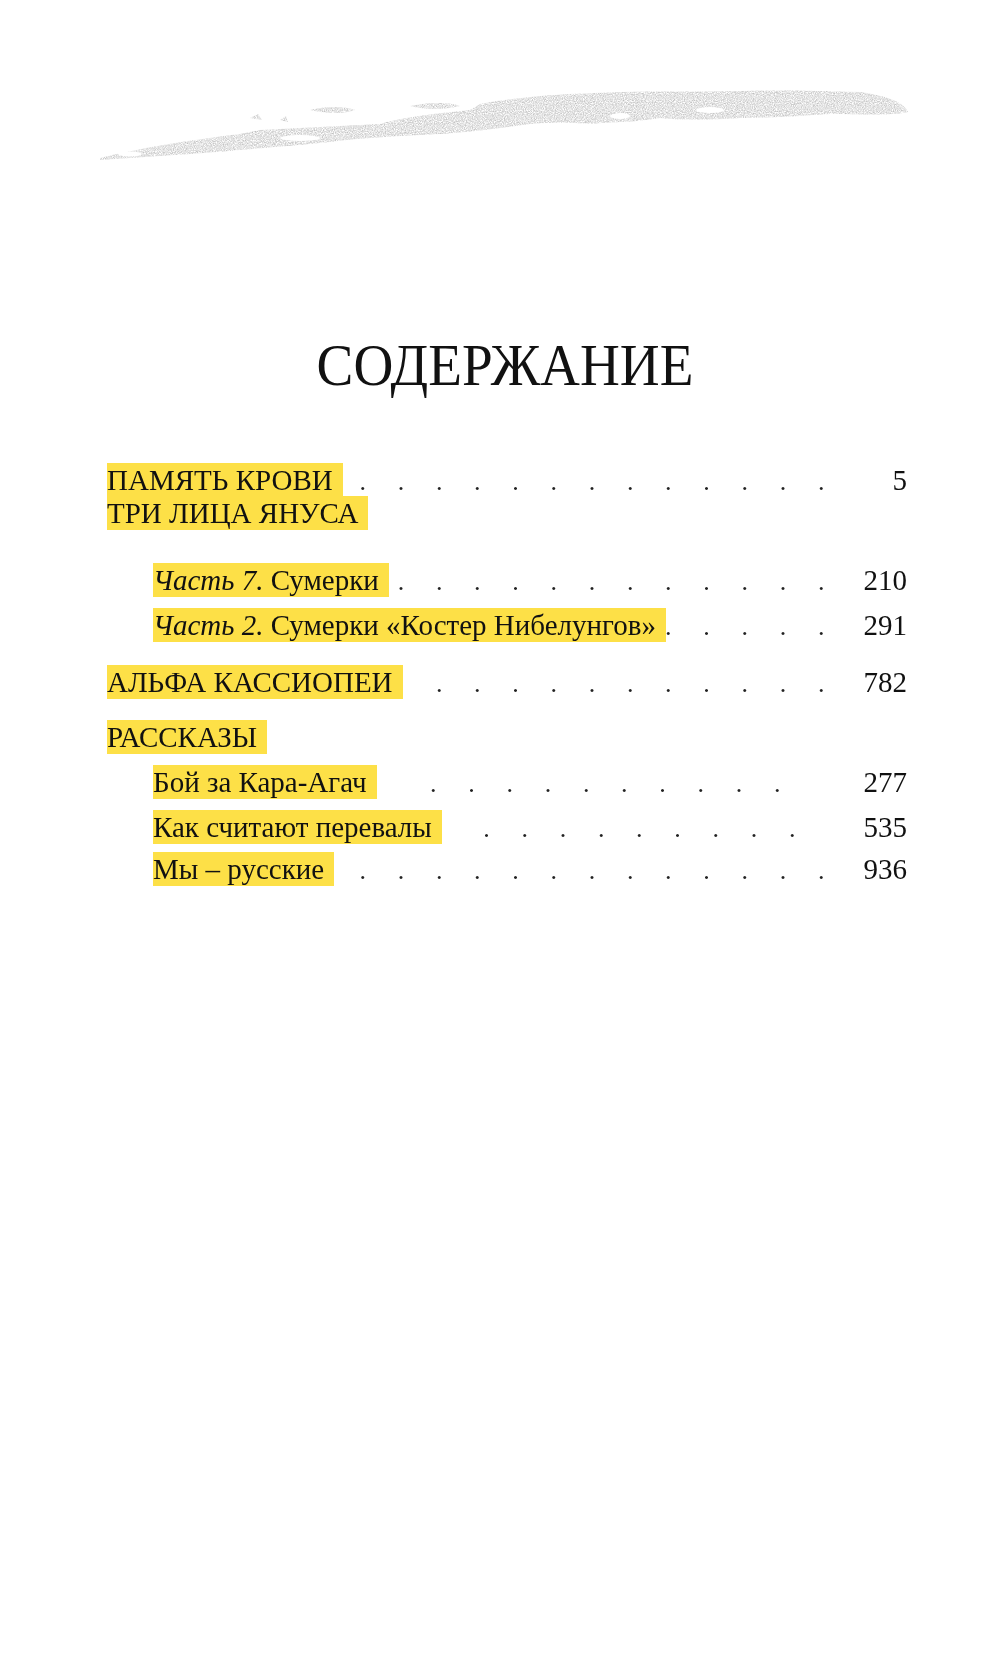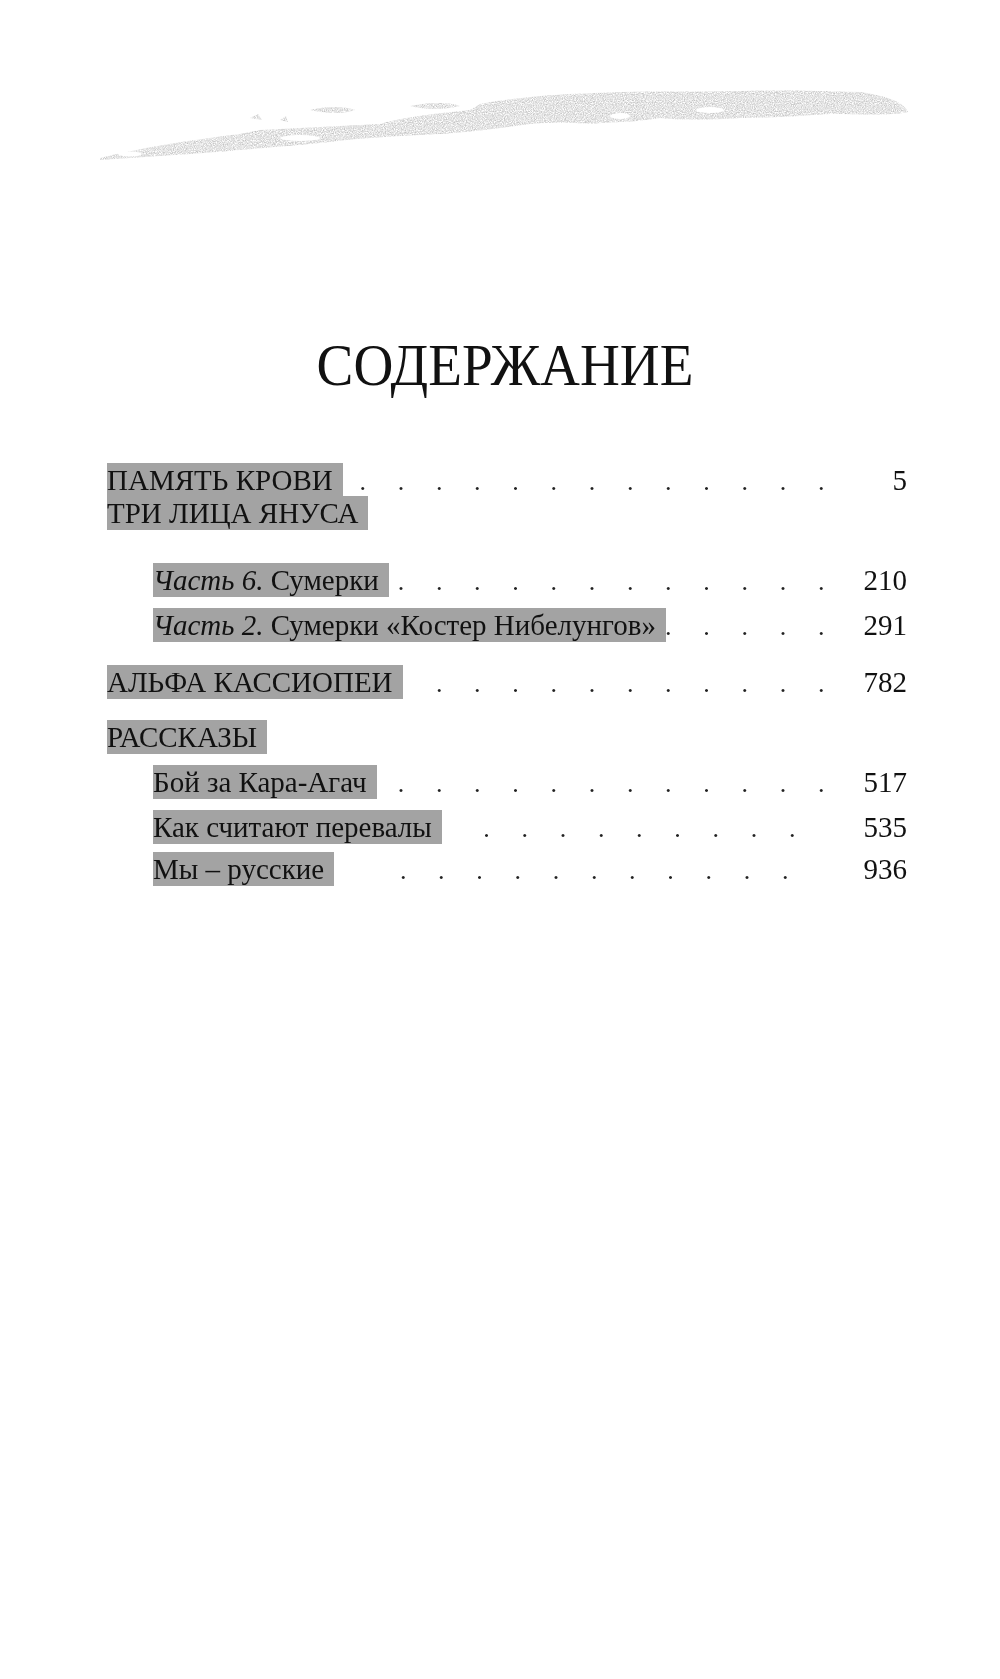--- a/index.html
+++ b/index.html
@@ -52,21 +52,21 @@
       align-items: baseline;
       white-space: nowrap;
     }
     .row.sub {
       left: 46px;
       width: 754px;
     }
     .label {
       flex: 0 0 auto;
       padding-right: 10px;
-      background: #a3a3a3;
+      background: #fde047;
     }
     .label .it {
       font-style: italic;
     }
     .leader {
       flex: 1 1 auto;
       overflow: hidden;
       letter-spacing: 12.6px;
       color: #222;
       font-size: 26px;
@@ -114,52 +114,52 @@
     <span class="label"><span>ПАМЯТЬ КРОВИ</span></span>
     <span class="leader">. . . . . . . . . . . . . . . . . . . . . . . . . . . . . . . . . . . . . . . . .</span>
     <span class="page">5</span>
   </div>
 
   <div class="row" style="top:496px;text-align:right;">
     <span class="label"><span>ТРИ ЛИЦА ЯНУСА</span></span>
   </div>
 
   <div class="row sub" style="top:563px;">
-    <span class="label"><span class="it">Часть 6.</span><span> Сумерки</span></span>
+    <span class="label"><span class="it">Часть 7.</span><span> Сумерки</span></span>
     <span class="leader">. . . . . . . . . . . . . . . . . . . . . . . . . . . . . . . . . . . . . . . . .</span>
     <span class="page">210</span>
   </div>
 
   <div class="row sub" style="top:608px;">
     <span class="label"><span class="it">Часть 2.</span><span> Сумерки «Костер Нибелунгов»</span></span>
     <span class="leader">. . . . . . . . . . . . . . . . . . . . . . . . . . . . . . . . . . . . . . . . .</span>
     <span class="page">291</span>
   </div>
 
   <div class="row" style="top:665px;">
     <span class="label"><span>АЛЬФА КАССИОПЕИ</span></span>
     <span class="leader">. . . . . . . . . . . . . . . . . . . . . . . . . . . . . . . . . . . . . . . . .</span>
     <span class="page">782</span>
   </div>
 
   <div class="row" style="top:720px;align-items:center;">
     <span class="label"><span>РАССКАЗЫ</span></span>
   </div>
 
-  <div class="row sub" style="top:765px;">
+  <div class="row sub" style="top:765px;gap:44px;">
     <span class="label"><span>Бой за Кара-Агач</span></span>
     <span class="leader">. . . . . . . . . . . . . . . . . . . . . . . . . . . . . . . . . . . . . . . . .</span>
-    <span class="page">517</span>
+    <span class="page">277</span>
   </div>
 
   <div class="row sub" style="top:810px;gap:29px;">
     <span class="label"><span>Как считают перевалы</span></span>
     <span class="leader">. . . . . . . . . . . . . . . . . . . . . . . . . . . . . . . . . . . . . . . . .</span>
     <span class="page">535</span>
   </div>
 
-  <div class="row sub" style="top:852px;gap:36px;">
+  <div class="row sub" style="top:852px;">
     <span class="label"><span>Мы – русские</span></span>
     <span class="leader">. . . . . . . . . . . . . . . . . . . . . . . . . . . . . . . . . . . . . . . . .</span>
     <span class="page">936</span>
   </div>
 
 </div>
 
 </body></html>

